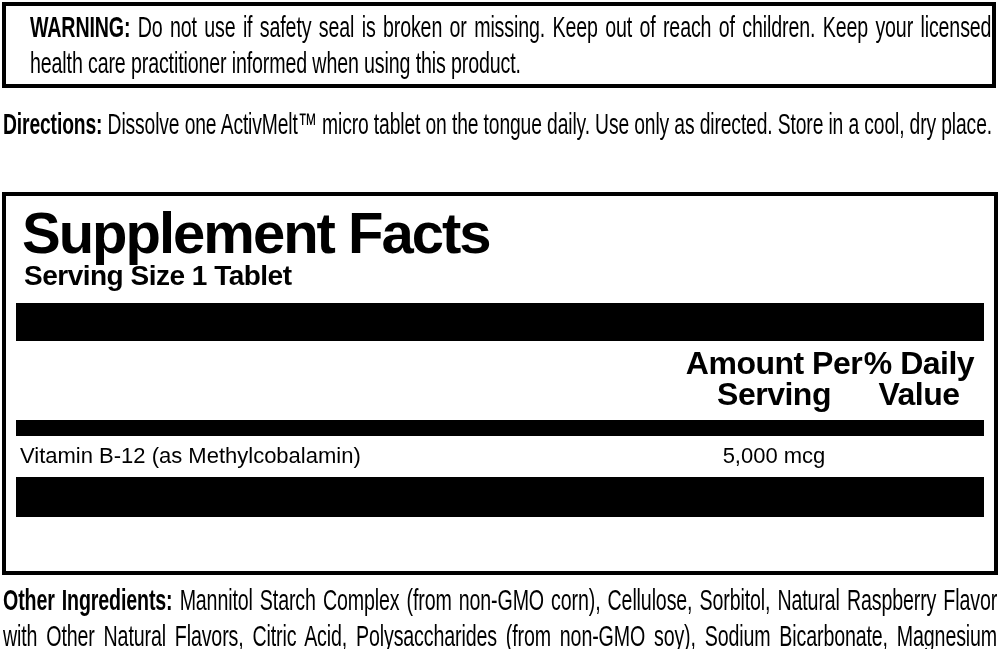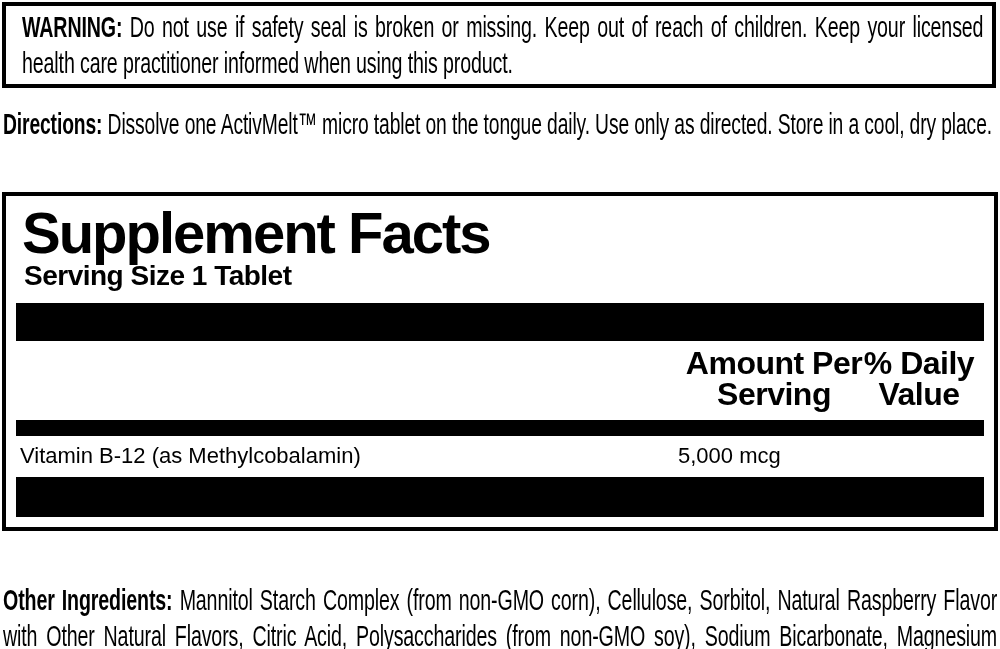--- a/index.html
+++ b/index.html
@@ -13,32 +13,32 @@
     font-size: 30px;
     line-height: 36px;
     text-align: justify;
     letter-spacing: -0.2px;
     white-space: normal;
   }
   .sq b { font-weight: bold; }
 
   .warning-box {
     position: absolute; left: 2px; top: 2px; width: 994px; height: 86px;
-    border: 4px solid #000; padding: 3px 16px; background: #fff;
+    border: 4px solid #000; padding: 3px 24px; background: #fff;
   }
   .warning-box .sq { width: 1470px; transform: scaleX(0.654); }
 
   .directions { position: absolute; left: 3px; top: 106px; width: 994px; }
   .directions .sq { width: 1545px; transform: scaleX(0.643); }
 
   .other { position: absolute; left: 3px; top: 558px; width: 994px; margin-top: 24px; }
   .other .sq { width: 1520px; transform: scaleX(0.654); }
 
   .panel {
-    position: absolute; left: 2px; top: 192px; width: 996px; height: 339px;
+    position: absolute; left: 2px; top: 192px; width: 996px; height: 383px;
     border: 4px solid #000; background: #fff;
   }
   .sf-title {
     position: absolute; left: 16px; top: 8px;
     font-size: 58px; line-height: 58px; font-weight: bold; letter-spacing: -2px;
     white-space: nowrap;
   }
   .sf-serving {
     position: absolute; left: 18px; top: 60px;
     font-size: 28px; line-height: 40px; font-weight: bold; letter-spacing: -0.5px;
@@ -52,21 +52,21 @@
   .col-head {
     position: absolute; top: 152px;
     font-size: 32px; line-height: 31px; font-weight: bold;
     text-align: center; letter-spacing: -0.5px;
   }
   .col-amount { left: 672px; width: 192px; }
   .col-dv { left: 846px; width: 134px; }
 
   .row-cell { position: absolute; top: 243px; font-size: 22px; line-height: 34px; }
   .row-name { left: 14px; white-space: nowrap; }
-  .row-amount { left: 672px; width: 192px; text-align: left; }
+  .row-amount { left: 672px; width: 192px; text-align: center; }
   .row-dv { left: 846px; width: 134px; text-align: center; }
 </style>
 </head>
 <body>
 
 <div class="page">
 
   <div class="warning-box">
     <div class="sq"><b>WARNING:</b> <span>Do not use if safety seal is broken or missing. Keep out of reach of children. Keep your licensed health care practitioner informed when using this product.</span></div>
   </div>

